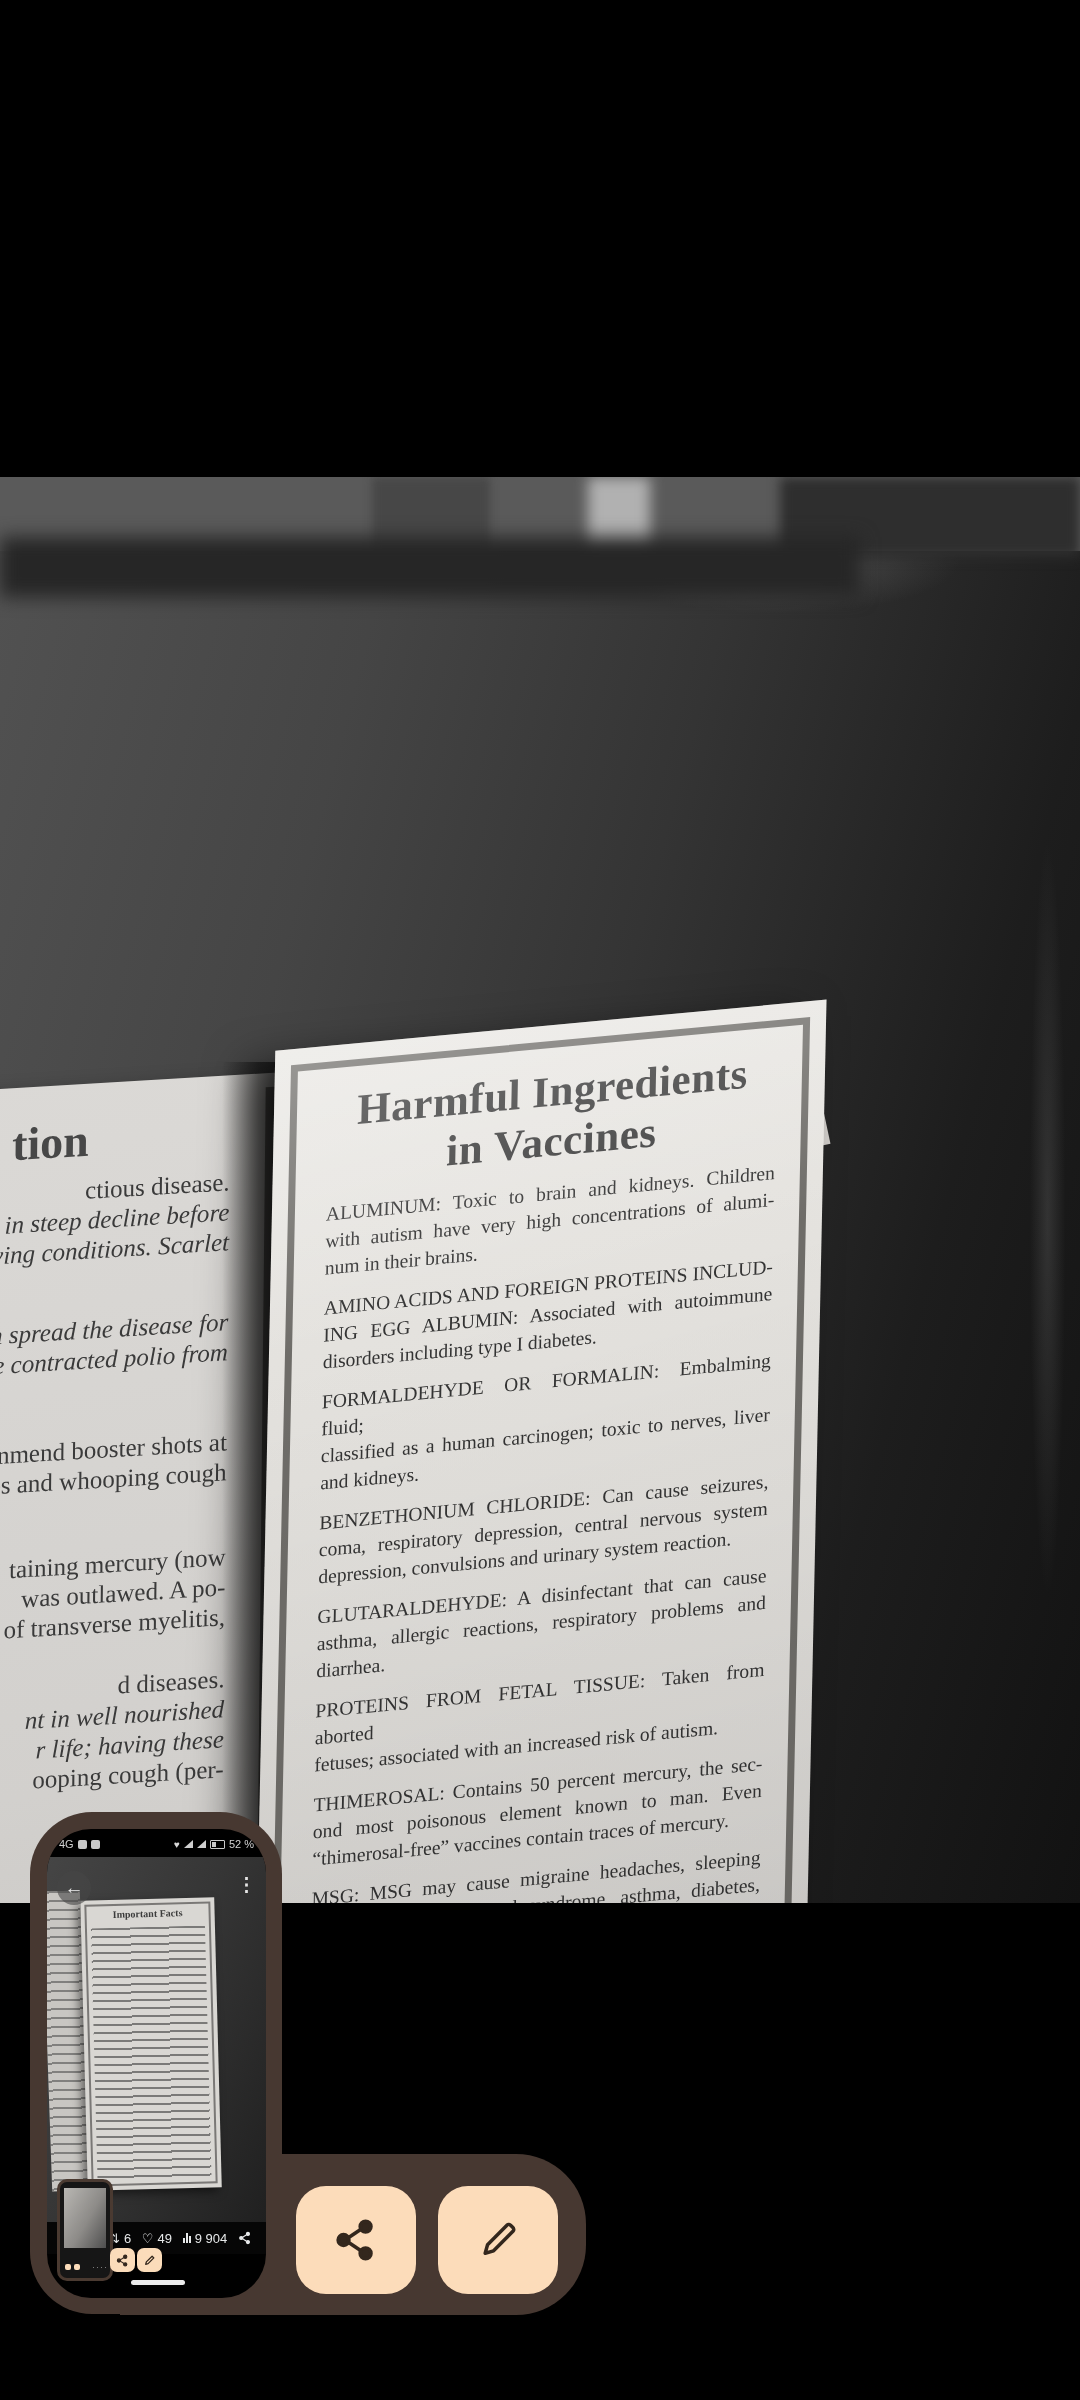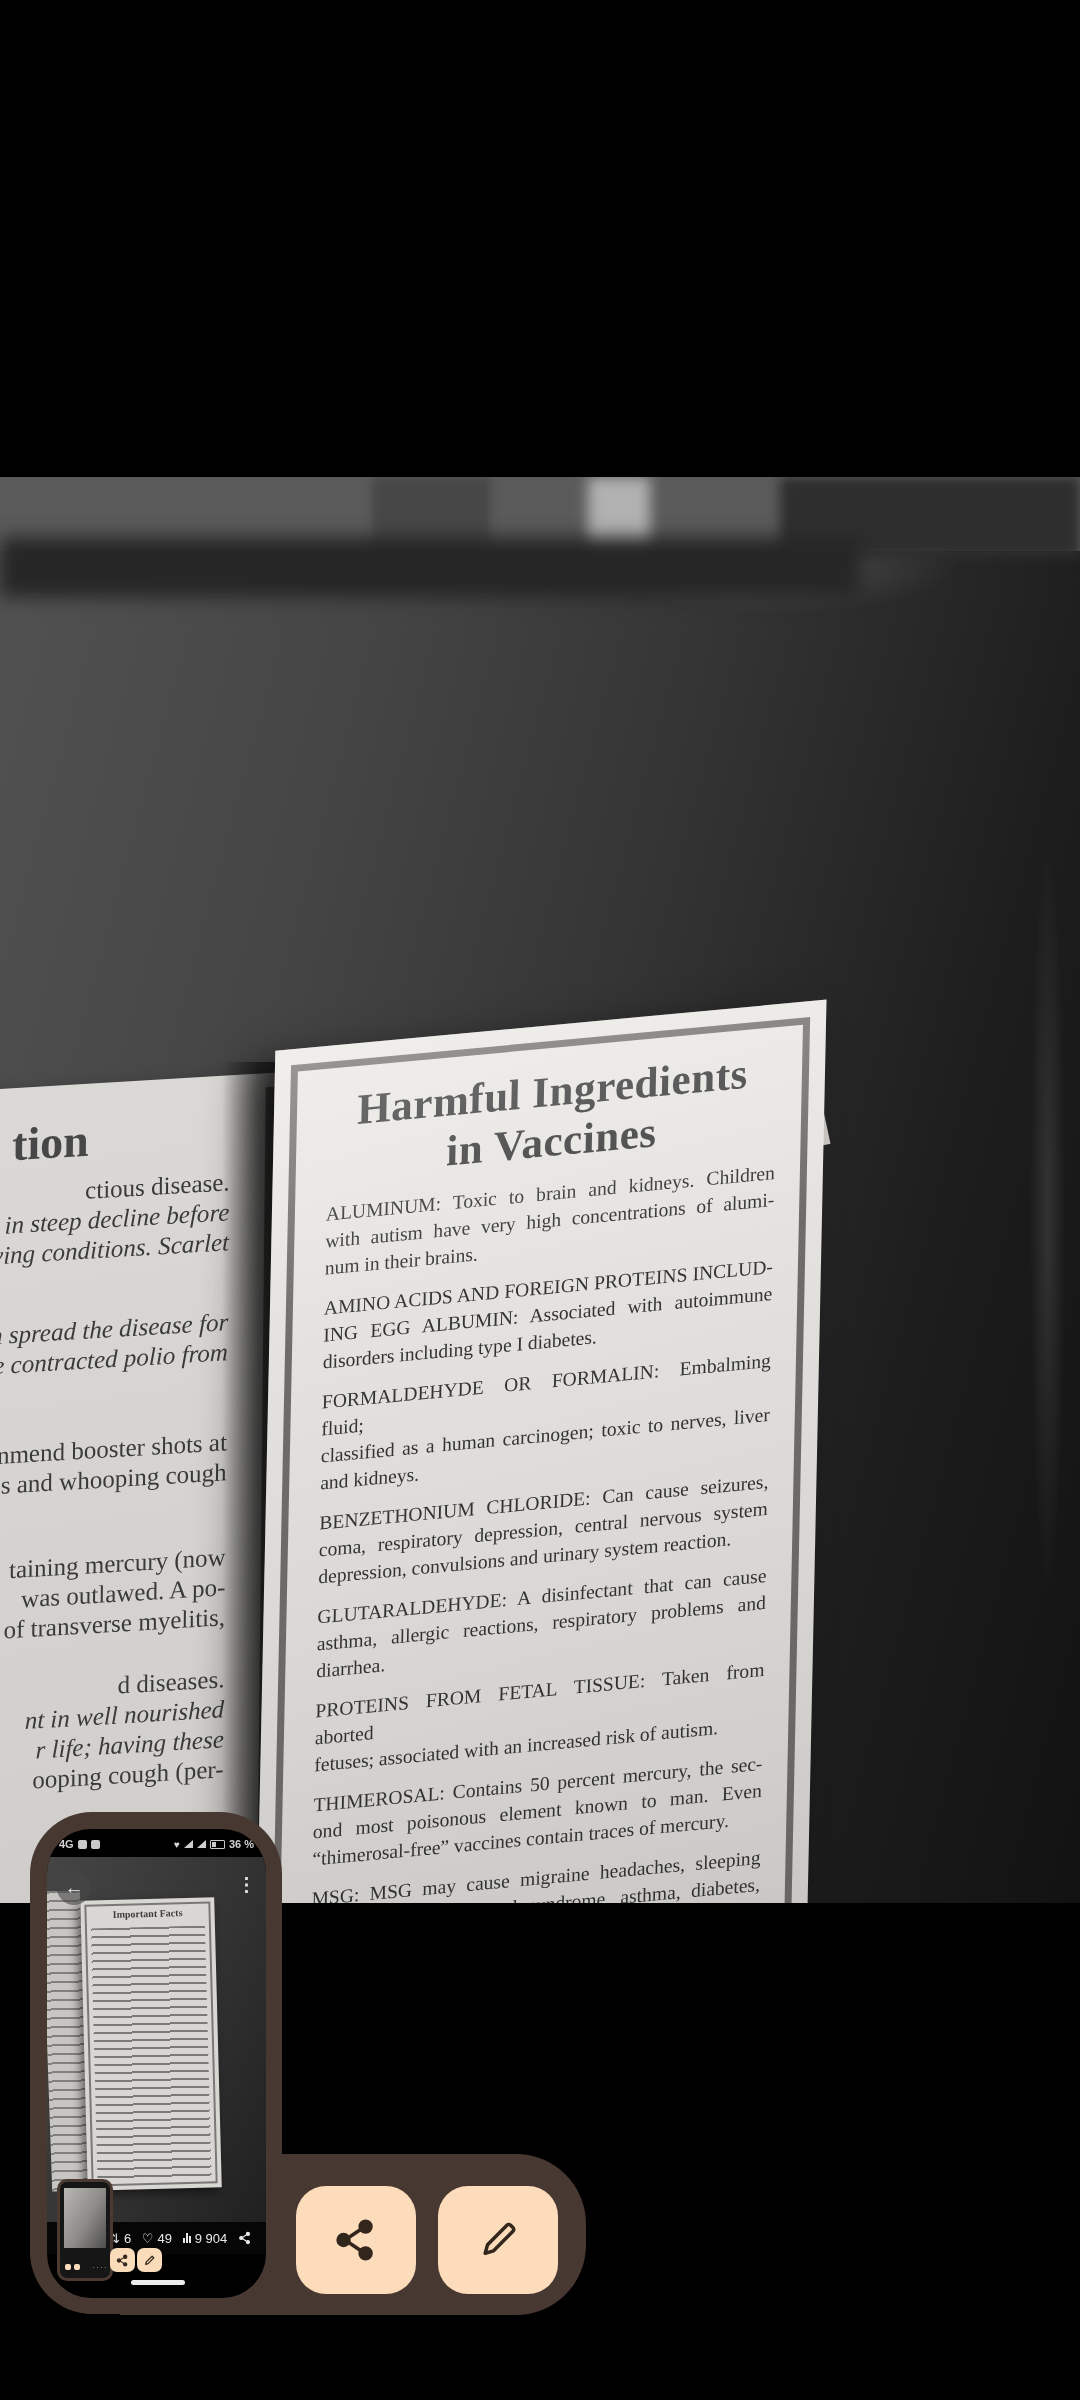--- a/index.html
+++ b/index.html
@@ -55,21 +55,21 @@
 
   
   .blob{position:absolute;background:#473831;z-index:10;}
   #blob-thumb{left:30px;top:1812px;width:252px;height:502px;border-radius:62px;}
   #blob-bar{left:120px;top:2154px;width:466px;height:161px;border-radius:0 70px 70px 0;}
 
   #thumb{position:absolute;left:47px;top:1829px;width:219px;height:469px;border-radius:44px;
     background:#000;overflow:hidden;z-index:11;}
   .t-status{position:absolute;left:0;top:0;width:100%;height:26px;display:flex;align-items:center;
     justify-content:space-between;padding:4px 12px 0 12px;box-sizing:border-box;color:#d2d2d2;font-size:11px;}
-  .t-status .grp{display:flex;align-items:center;gap:4px;font-weight:bold;}
+  .t-status .grp{display:flex;align-items:center;gap:4px;}
   .sq-ic{width:9px;height:9px;background:#c9c9c9;border-radius:2px;display:inline-block;}
   .tri-ic{width:0;height:0;border-left:9px solid transparent;border-bottom:8px solid #cfcfcf;display:inline-block;}
   .heart-ic{font-size:10px;color:#d8d8d8;}
   .batt{width:13px;height:7px;border:1px solid #c9c9c9;border-radius:1px;position:relative;}
   .batt:after{content:"";position:absolute;left:1px;top:1px;bottom:1px;width:4px;background:#c9c9c9;}
 
   .t-photo{position:absolute;left:0;top:28px;width:100%;height:365px;overflow:hidden;
     background:linear-gradient(115deg,#454545 0%,#363636 45%,#202020 100%);}
   .t-back{position:absolute;left:10px;top:14px;width:34px;height:34px;border-radius:50%;
     background:rgba(70,70,70,.6);color:#eee;font-size:19px;display:flex;align-items:center;justify-content:center;}
@@ -210,21 +210,21 @@
       <div class="grp">
         <span>4G</span>
         <span class="sq-ic"></span>
         <span class="sq-ic"></span>
       </div>
       <div class="grp">
         <span class="heart-ic">♥</span>
         <span class="tri-ic"></span>
         <span class="tri-ic"></span>
         <span class="batt"></span>
-        <span>36 %</span>
+        <span>52 %</span>
       </div>
     </div>
 
     <div class="t-photo">
       <div class="t-sliver"></div>
       <div class="t-page">
         <div class="tp-frame"></div>
         <div class="tp-title">Important Facts</div>
         <div class="tp-lines"></div>
       </div>

